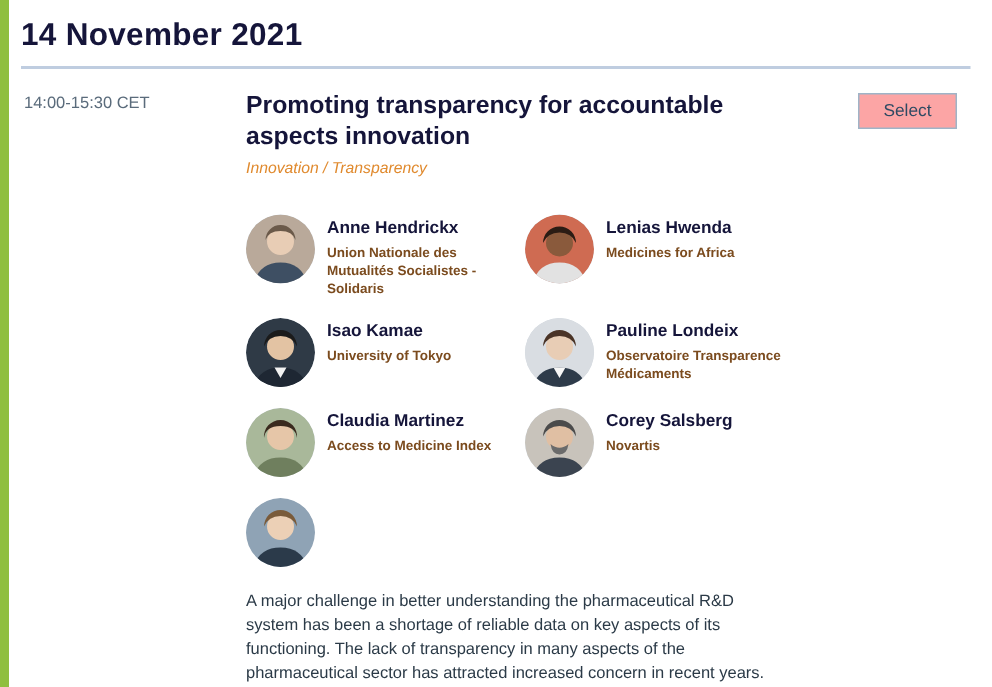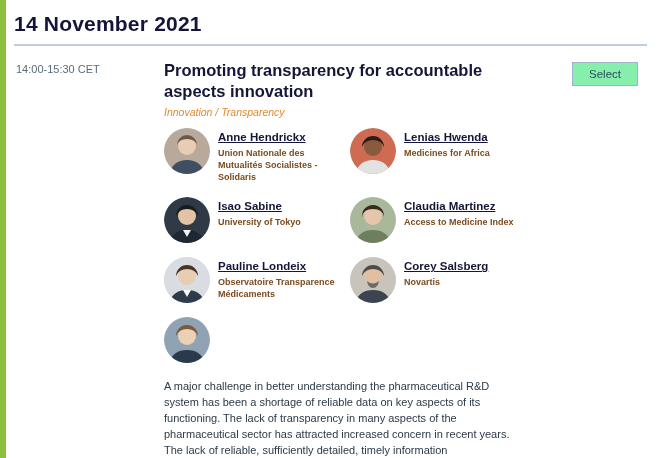--- a/index.html
+++ b/index.html
@@ -68,40 +68,40 @@
     flex: 0 0 90px;
     padding-top: 2px;
   }
   .select-btn {
     display: block;
     width: 66px;
     height: 24px;
     line-height: 22px;
     text-align: center;
     border: 1px solid #9fb4c7;
-    background: #86efac;
+    background: #fca5a5;
     color: #2e4a63;
     font-size: 11.5px;
     font-family: "Liberation Sans", sans-serif;
     cursor: pointer;
     padding: 0;
   }
   .session-title {
     font-size: 16.5px;
     font-weight: bold;
     color: #15153a;
     line-height: 1.28;
     max-width: 340px;
     margin: 0 0 4px 0;
   }
   .session-tags {
     font-size: 10.5px;
     font-style: italic;
     color: #e08a2e;
-    margin-bottom: 10px;
+    margin-bottom: 25px;
   }
   .speakers {
     display: flex;
     flex-wrap: wrap;
     width: 400px;
     margin-top: 4px;
   }
   .speaker {
     width: 186px;
     display: flex;
@@ -120,21 +120,20 @@
     background: #cfd6dd;
   }
   .avatar svg { display: block; }
   .sp-text { padding-top: 3px; }
   .sp-name {
     font-size: 11.5px;
     font-weight: bold;
     color: #15153a;
     line-height: 1.2;
     margin-bottom: 2px;
-    text-decoration: underline;
   }
   .sp-org {
     font-size: 9px;
     font-weight: bold;
     color: #7b4b1e;
     line-height: 1.35;
     max-width: 118px;
   }
   .abstract {
     font-size: 11px;
@@ -200,37 +199,22 @@
           <div class="avatar">
             <svg width="46" height="46" viewBox="0 0 46 46" xmlns="http://www.w3.org/2000/svg">
               <circle cx="23" cy="23" r="23" fill="#2f3a46"></circle>
               <circle cx="23" cy="19" r="9" fill="#e3c3a3"></circle>
               <path d="M23 8 a11 11 0 0 1 11 11 q-3 -7 -11 -7 q-8 0 -11 7 a11 11 0 0 1 11 -11z" fill="#1b1b1b"></path>
               <path d="M5 46 q4 -13 18 -13 q14 0 18 13z" fill="#1e2733"></path>
               <path d="M19 33 l4 7 l4 -7 z" fill="#f2f2f2"></path>
             </svg>
           </div>
           <div class="sp-text">
-            <div class="sp-name">Isao Sabine</div>
+            <div class="sp-name">Isao Kamae</div>
             <div class="sp-org">University of Tokyo</div>
-          </div>
-        </div>
-
-        <div class="speaker">
-          <div class="avatar">
-            <svg width="46" height="46" viewBox="0 0 46 46" xmlns="http://www.w3.org/2000/svg">
-              <circle cx="23" cy="23" r="23" fill="#a9b89a"></circle>
-              <circle cx="23" cy="19" r="9" fill="#e6c6a8"></circle>
-              <path d="M23 8 a11 11 0 0 1 11 12 q-1 -8 -11 -8 q-10 0 -11 8 a11 11 0 0 1 11 -12z" fill="#3a2a1e"></path>
-              <path d="M5 46 q4 -13 18 -13 q14 0 18 13z" fill="#6f7f5e"></path>
-            </svg>
-          </div>
-          <div class="sp-text">
-            <div class="sp-name">Claudia Martinez</div>
-            <div class="sp-org">Access to Medicine Index</div>
           </div>
         </div>
 
         <div class="speaker">
           <div class="avatar">
             <svg width="46" height="46" viewBox="0 0 46 46" xmlns="http://www.w3.org/2000/svg">
               <circle cx="23" cy="23" r="23" fill="#d9dde2"></circle>
               <circle cx="23" cy="19" r="9" fill="#e8cdb5"></circle>
               <path d="M23 8 a11 11 0 0 1 11 11 q-3 -7 -11 -7 q-8 0 -11 7 a11 11 0 0 1 11 -11z" fill="#4a3326"></path>
               <path d="M5 46 q4 -13 18 -13 q14 0 18 13z" fill="#2e3b4a"></path>
@@ -239,20 +223,35 @@
           </div>
           <div class="sp-text">
             <div class="sp-name">Pauline Londeix</div>
             <div class="sp-org">Observatoire Transparence Médicaments</div>
           </div>
         </div>
 
         <div class="speaker">
           <div class="avatar">
             <svg width="46" height="46" viewBox="0 0 46 46" xmlns="http://www.w3.org/2000/svg">
+              <circle cx="23" cy="23" r="23" fill="#a9b89a"></circle>
+              <circle cx="23" cy="19" r="9" fill="#e6c6a8"></circle>
+              <path d="M23 8 a11 11 0 0 1 11 12 q-1 -8 -11 -8 q-10 0 -11 8 a11 11 0 0 1 11 -12z" fill="#3a2a1e"></path>
+              <path d="M5 46 q4 -13 18 -13 q14 0 18 13z" fill="#6f7f5e"></path>
+            </svg>
+          </div>
+          <div class="sp-text">
+            <div class="sp-name">Claudia Martinez</div>
+            <div class="sp-org">Access to Medicine Index</div>
+          </div>
+        </div>
+
+        <div class="speaker">
+          <div class="avatar">
+            <svg width="46" height="46" viewBox="0 0 46 46" xmlns="http://www.w3.org/2000/svg">
               <circle cx="23" cy="23" r="23" fill="#c8c3bb"></circle>
               <circle cx="23" cy="19" r="9" fill="#e0bfa3"></circle>
               <path d="M23 8 a11 11 0 0 1 11 11 q-3 -7 -11 -7 q-8 0 -11 7 a11 11 0 0 1 11 -11z" fill="#4b4b4b"></path>
               <path d="M17 24 q6 5 12 0 q-1 7 -6 7 q-5 0 -6 -7z" fill="#6b6b6b"></path>
               <path d="M5 46 q4 -13 18 -13 q14 0 18 13z" fill="#3b4450"></path>
             </svg>
           </div>
           <div class="sp-text">
             <div class="sp-name">Corey Salsberg</div>
             <div class="sp-org">Novartis</div>

